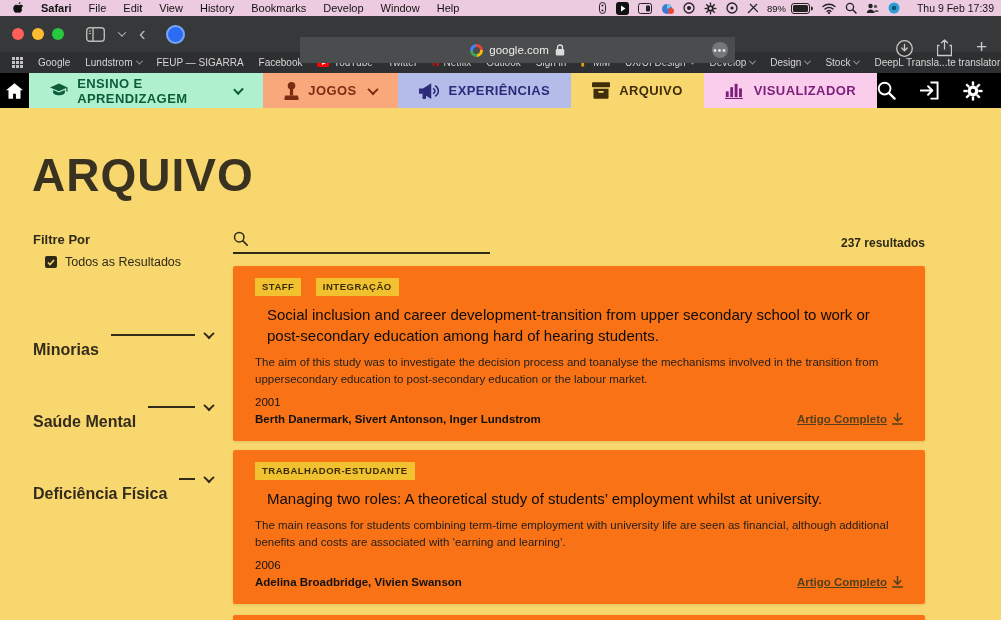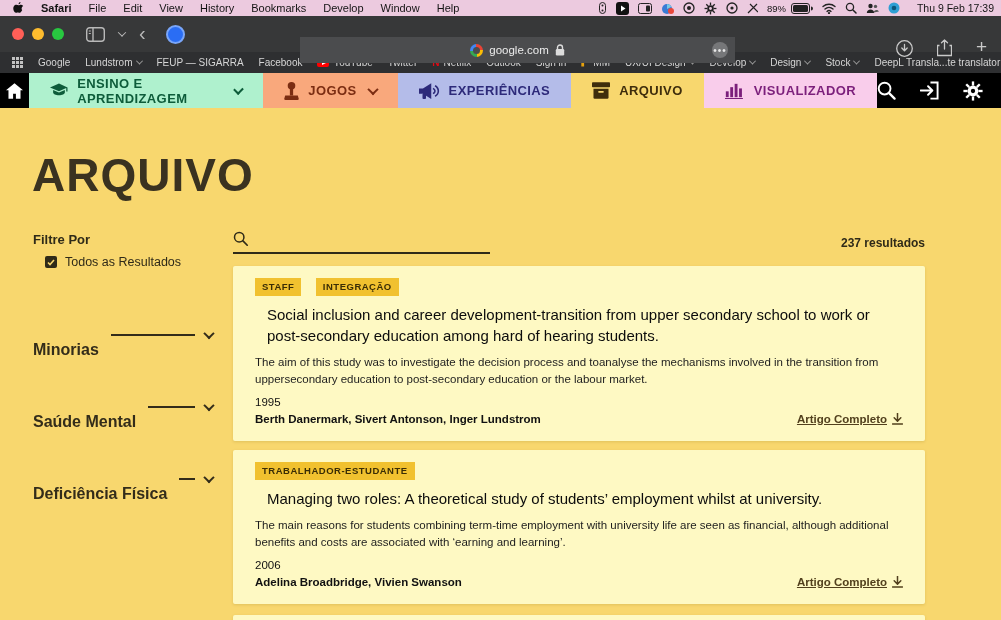--- a/index.html
+++ b/index.html
@@ -85,21 +85,21 @@
   .filter-row .fline{flex:1;border-top:2px solid #332c1a;margin:0 10px 0 12px;}
   .filter-row .chev{width:6px;height:6px;border-width:2px;color:#332c1a;}
 
   .main{position:absolute;left:233px;width:692px;top:120px;}
   .search-row{position:relative;height:26px;}
   .search-underline{position:absolute;left:0;top:24px;width:257px;border-top:2px solid #2f2a18;}
   .search-ic{position:absolute;left:0;top:3px;}
   .results-count{position:absolute;right:0;top:8px;font-size:12px;font-weight:700;color:#2f2a18;}
 
   .cards{margin-top:12px;}
-  .card{background:#fef9c3;border-radius:2px;box-shadow:0 1px 3px rgba(122,92,10,.18);
+  .card{background:#f97316;border-radius:2px;box-shadow:0 1px 3px rgba(122,92,10,.18);
         padding:12px 22px 14px;margin-bottom:9px;color:#111;}
   .tags{line-height:13px;}
   .tag{display:inline-block;background:#f1c12f;color:#3a2d05;font-size:9.5px;font-weight:700;
        letter-spacing:.5px;padding:2px 7px 2.5px;margin-right:10px;}
   .card-title{font-size:15px;font-weight:400;line-height:1.4;margin:8px 12px;color:#0c0c0c;}
   .card-abstract{font-size:11.5px;line-height:1.5;margin:0 0 8px;color:#1d1d1d;}
   .card-year{font-size:11.5px;margin-bottom:3px;}
   .card-footer{display:flex;justify-content:space-between;align-items:center;height:16px;}
   .authors{font-size:11.5px;font-weight:700;}
   .fulltext{display:flex;align-items:center;gap:5px;font-size:11.5px;font-weight:700;
@@ -473,21 +473,21 @@
 
     <div class="cards">
 
       <div class="card">
         <div class="tags">
           <span class="tag">STAFF</span>
           <span class="tag">INTEGRAÇÃO</span>
         </div>
         <div class="card-title">Social inclusion and career development-transition from upper secondary school to work or post-secondary education among hard of hearing students.</div>
         <p class="card-abstract">The aim of this study was to investigate the decision process and toanalyse the mechanisms involved in the transition from uppersecondary education to post-secondary education or the labour market.</p>
-        <div class="card-year">1995</div>
+        <div class="card-year">2001</div>
         <div class="card-footer">
           <span class="authors">Berth Danermark, Sivert Antonson, Inger Lundstrom</span>
           <span class="fulltext">
             <span>Artigo Completo</span>
             <svg width="11" height="12" viewBox="0 0 11 12">
                 <path d="M5.5 0v7.5M2.2 4.8 5.5 8.2l3.3-3.4" fill="none" stroke="#52401d" stroke-width="1.5" stroke-linecap="round" stroke-linejoin="round"></path>
                 <path d="M0.5 11h10" stroke="#52401d" stroke-width="1.5" stroke-linecap="round"></path>
               </svg>
           </span>
         </div>

